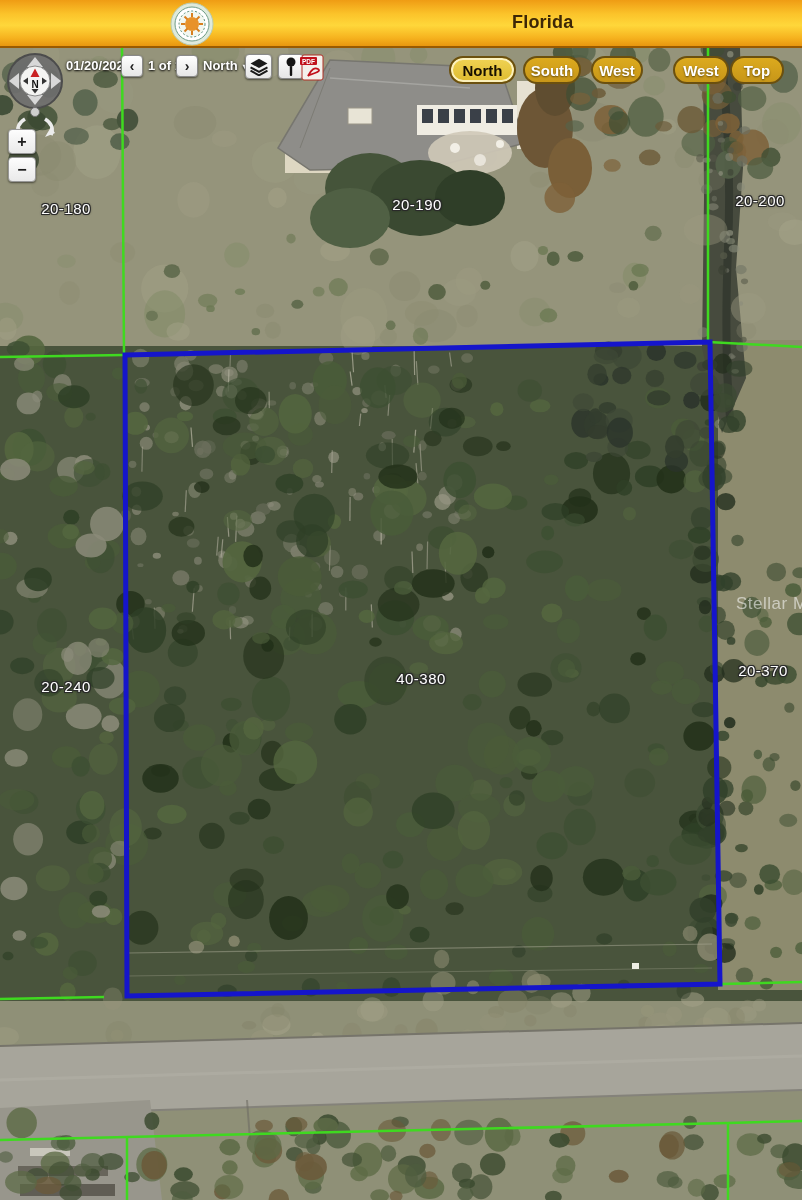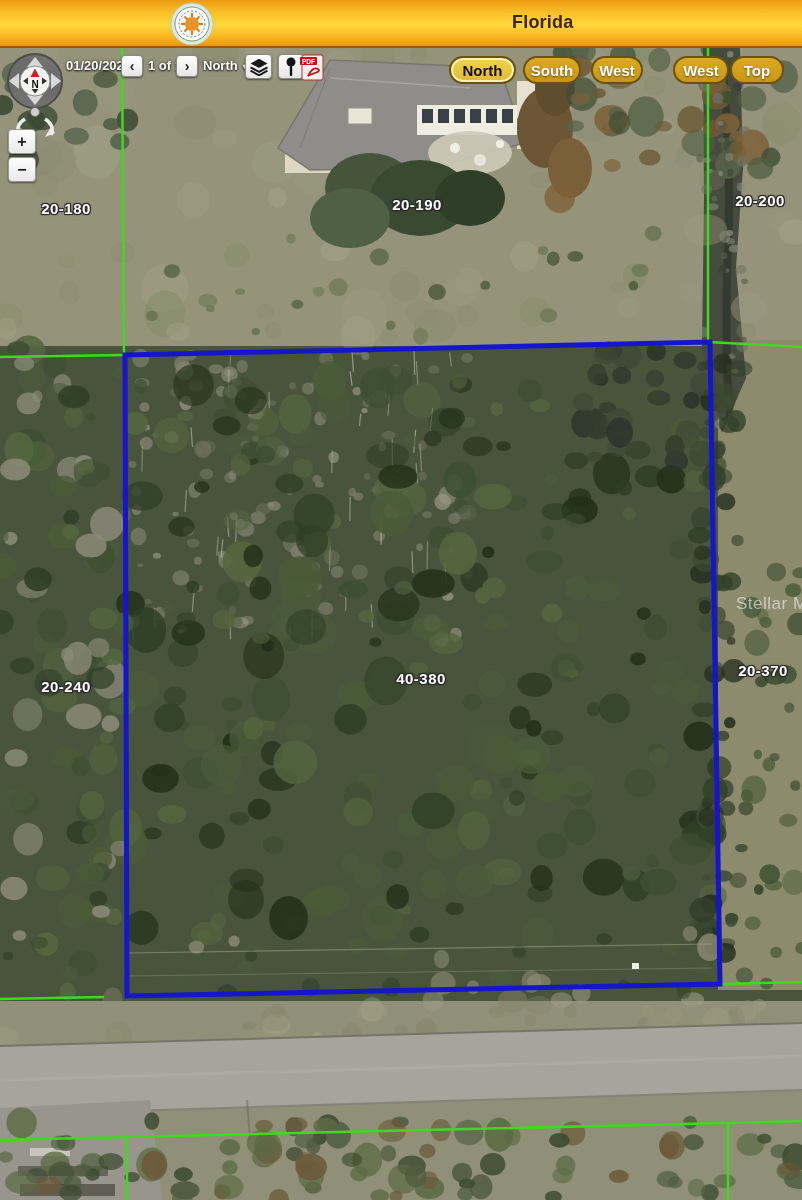--- a/index.html
+++ b/index.html
@@ -8,21 +8,21 @@
 
   
   .hdr{position:absolute;left:0;top:0;width:802px;height:48px;
     background:linear-gradient(180deg,#ef9c14 0%,#fbc32a 30%,#ffd73a 55%,#f6b31f 82%,#e8960f 100%);
     border-bottom:2px solid #9a5a00;box-sizing:border-box;}
   .hdr-title{position:absolute;top:12px;font-size:18px;font-weight:bold;color:#3d2706;letter-spacing:.2px;}
 
   
   .map{position:absolute;left:0;top:48px;width:802px;height:1152px;overflow:hidden;}
   .map svg{position:absolute;left:0;top:0;}
-  .plabel{position:absolute;transform:translate(-50%,-50%);color:#fff;font-size:15px;font-weight:bold;
+  .plabel{position:absolute;transform:translate(-50%,-50%);color:#fff;font-size:15px;font-weight:normal;
     letter-spacing:.5px;white-space:nowrap;
     text-shadow:-1px -1px 0 #2a2a2a,1px -1px 0 #2a2a2a,-1px 1px 0 #2a2a2a,1px 1px 0 #2a2a2a,0 0 3px #000;}
   .wm{position:absolute;left:736px;top:546px;color:rgba(255,255,255,.55);font-size:17px;white-space:nowrap;letter-spacing:.5px;}
 
   
   .tool-text{position:absolute;color:#fff;font-weight:bold;font-size:13px;
     text-shadow:0 1px 2px rgba(0,0,0,.85),0 0 3px rgba(0,0,0,.6);white-space:nowrap;}
   .wbtn{position:absolute;background:linear-gradient(#ffffff,#e6e6e6);border:1px solid #8a8a8a;border-radius:4px;
     box-shadow:0 1px 2px rgba(0,0,0,.5);color:#222;font-weight:bold;
     display:flex;align-items:center;justify-content:center;box-sizing:border-box;cursor:pointer;padding:0;}

